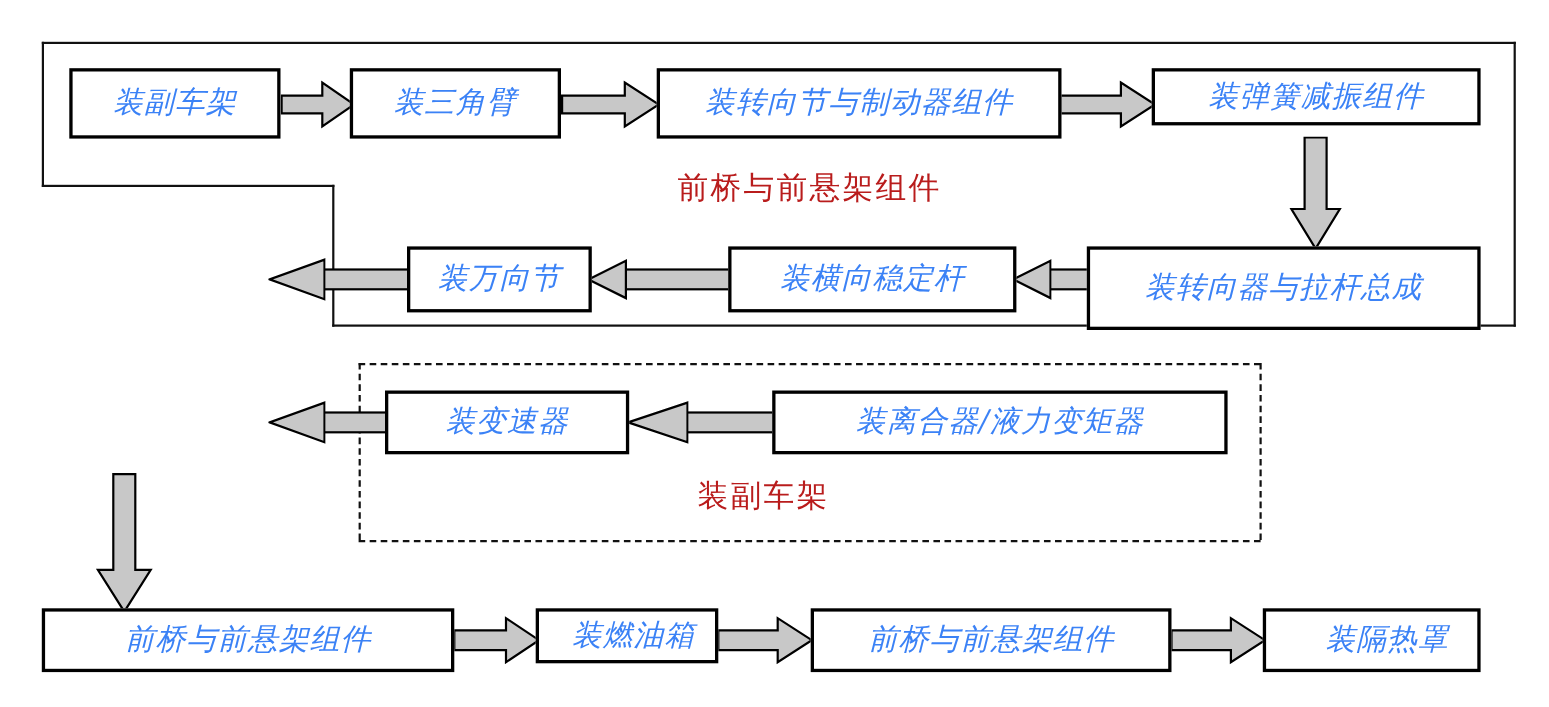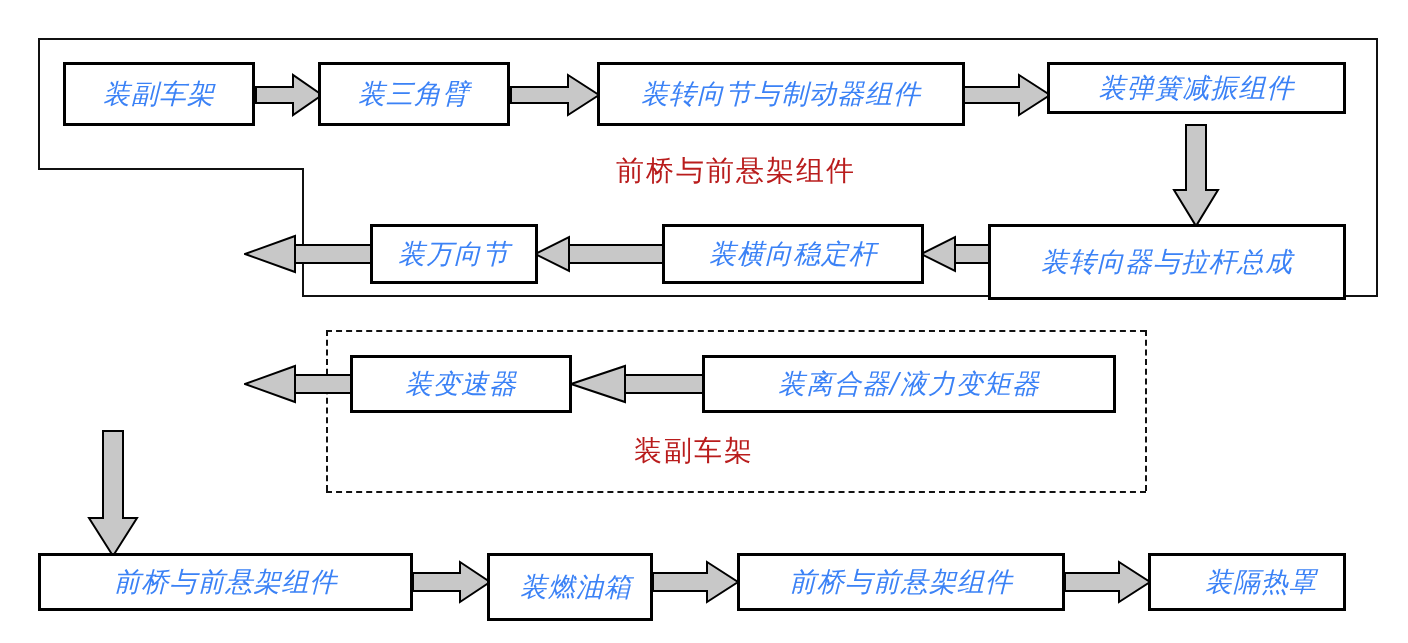--- a/index.html
+++ b/index.html
@@ -142,21 +142,21 @@
   </div>
 
   <div class="node" style="left:702px;top:355px;width:414px;height:58px;">
     <span class="txt">装离合器/液力变矩器</span>
   </div>
 
   <div class="node" style="left:38px;top:553px;width:375px;height:58px;">
     <span class="txt">前桥与前悬架组件</span>
   </div>
 
-  <div class="node" style="left:487px;top:553px;width:166px;height:68px;padding-left:12px;">
+  <div class="node" style="left:487px;top:553px;width:166px;height:50px;padding-left:12px;">
     <span class="txt">装燃油箱</span>
   </div>
 
   <div class="node" style="left:737px;top:553px;width:328px;height:58px;">
     <span class="txt">前桥与前悬架组件</span>
   </div>
 
   <div class="node" style="left:1148px;top:553px;width:198px;height:58px;padding-left:28px;">
     <span class="txt">装隔热罩</span>
   </div>

